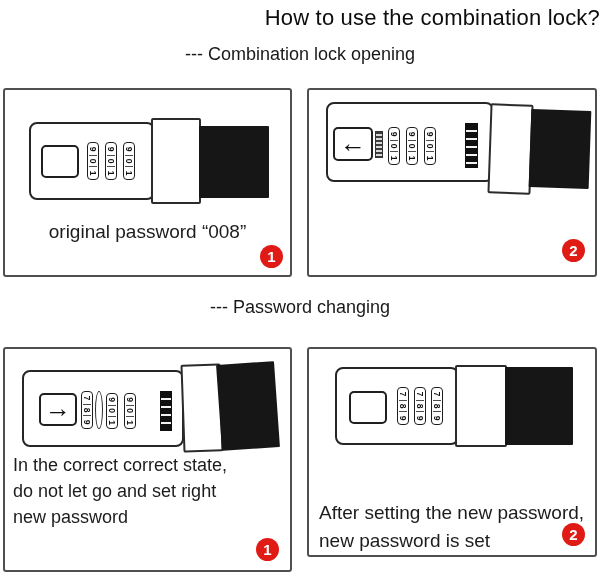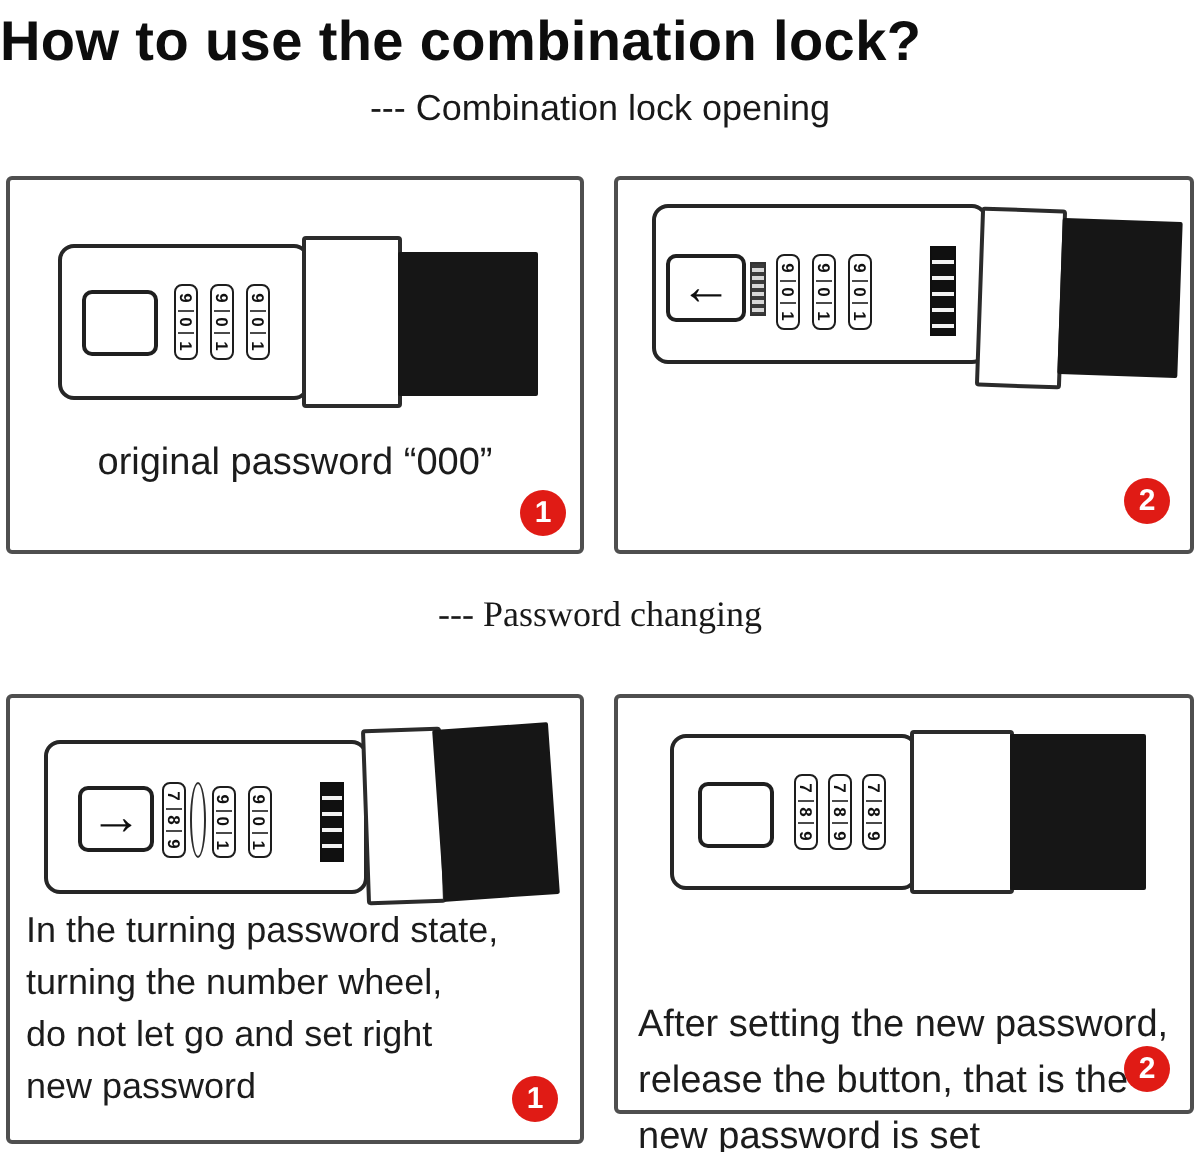--- a/index.html
+++ b/index.html
@@ -2,29 +2,29 @@
 <html><head>
 <meta charset="utf-8">
 <style>
   * { margin:0; padding:0; box-sizing:border-box; }
   body { background:#fff; }
   .page {
     position:relative; width:600px; height:576px; background:#ffffff;
     font-family:"Liberation Sans", sans-serif; overflow:hidden; color:#151515;
   }
   .title {
-    position:absolute; top:5px; left:0; right:0; text-align:left;
-    font-size:28px; font-weight:700; color:#0d0d0d; letter-spacing:.2px;
+    position:absolute; top:5px; left:0; right:0; text-align:right;
+    font-size:22px; font-weight:400; color:#0d0d0d; letter-spacing:.2px;
   }
   .section {
     position:absolute; left:0; right:0; text-align:center;
     font-size:18px; font-weight:400; color:#191919;
   }
   #sec-open { top:44px; }
-  #sec-change { top:297px;font-family:Liberation Serif, serif; }
+  #sec-change { top:297px; }
 
   .panel { position:absolute; background:#fff; border:2px solid #4f4f4f; border-radius:3px; }
   #p1 { left:3px;   top:88px;  width:289px; height:189px; }
   #p2 { left:307px; top:88px;  width:290px; height:189px; }
   #p3 { left:3px;   top:347px; width:289px; height:225px; }
   #p4 { left:307px; top:347px; width:290px; height:210px; }
 
   .lock-body { position:absolute; border:2px solid #262626; border-radius:8px; background:#fff; }
   .sq-btn {
     position:absolute; border:2px solid #1f1f1f; border-radius:5px; background:#fff;
@@ -133,21 +133,21 @@
         <span>1</span>
       </div>
       <div class="wheel">
         <span>9</span>
         <span>0</span>
         <span>1</span>
       </div>
     </div>
     <div class="collar"></div>
     <div class="strap"></div>
-    <div class="caption-center">original password “000”</div>
+    <div class="caption-center">original password “008”</div>
     <div class="badge">1</div>
   </div>
 
   <div class="panel" id="p2">
     <div class="lock-body"></div>
     <div class="sq-btn">
       <span class="arrow">←</span>
     </div>
     <div class="ribbed"></div>
     <div class="wheels">
@@ -193,22 +193,21 @@
       <div class="wheel">
         <span>9</span>
         <span>0</span>
         <span>1</span>
       </div>
     </div>
     <div class="latch"></div>
     <div class="collar"></div>
     <div class="strap"></div>
     <div class="caption">
-      <div>In the turning password state,</div>
-      <div>turning the number wheel,</div>
+      <div>In the correct correct state,</div>
       <div>do not let go and set right</div>
       <div>new password</div>
     </div>
     <div class="badge">1</div>
   </div>
 
   <div class="panel" id="p4">
     <div class="lock-body"></div>
     <div class="sq-btn"></div>
     <div class="wheels">
@@ -225,19 +224,18 @@
       <div class="wheel">
         <span>7</span>
         <span>8</span>
         <span>9</span>
       </div>
     </div>
     <div class="collar"></div>
     <div class="strap"></div>
     <div class="caption">
       <div>After setting the new password,</div>
-      <div>release the button, that is the</div>
       <div>new password is set</div>
     </div>
     <div class="badge">2</div>
   </div>
 
 </div>
 
 </body></html>

